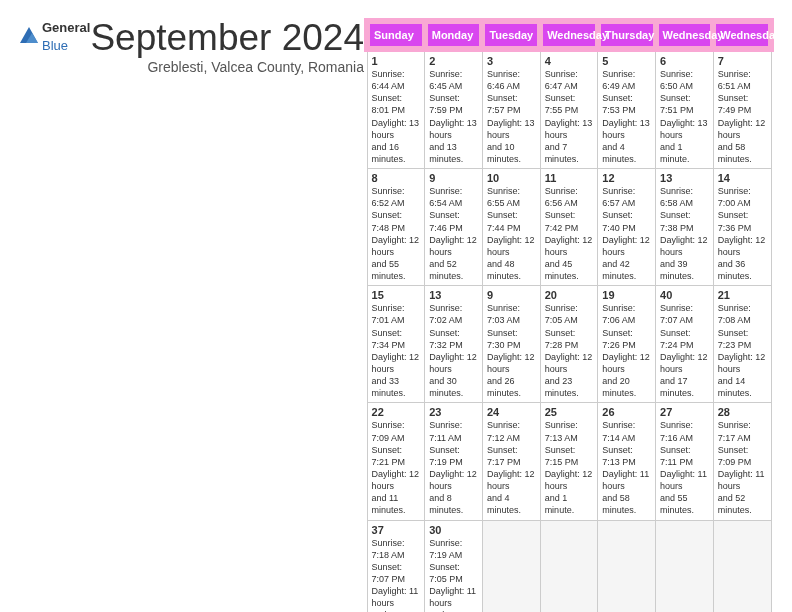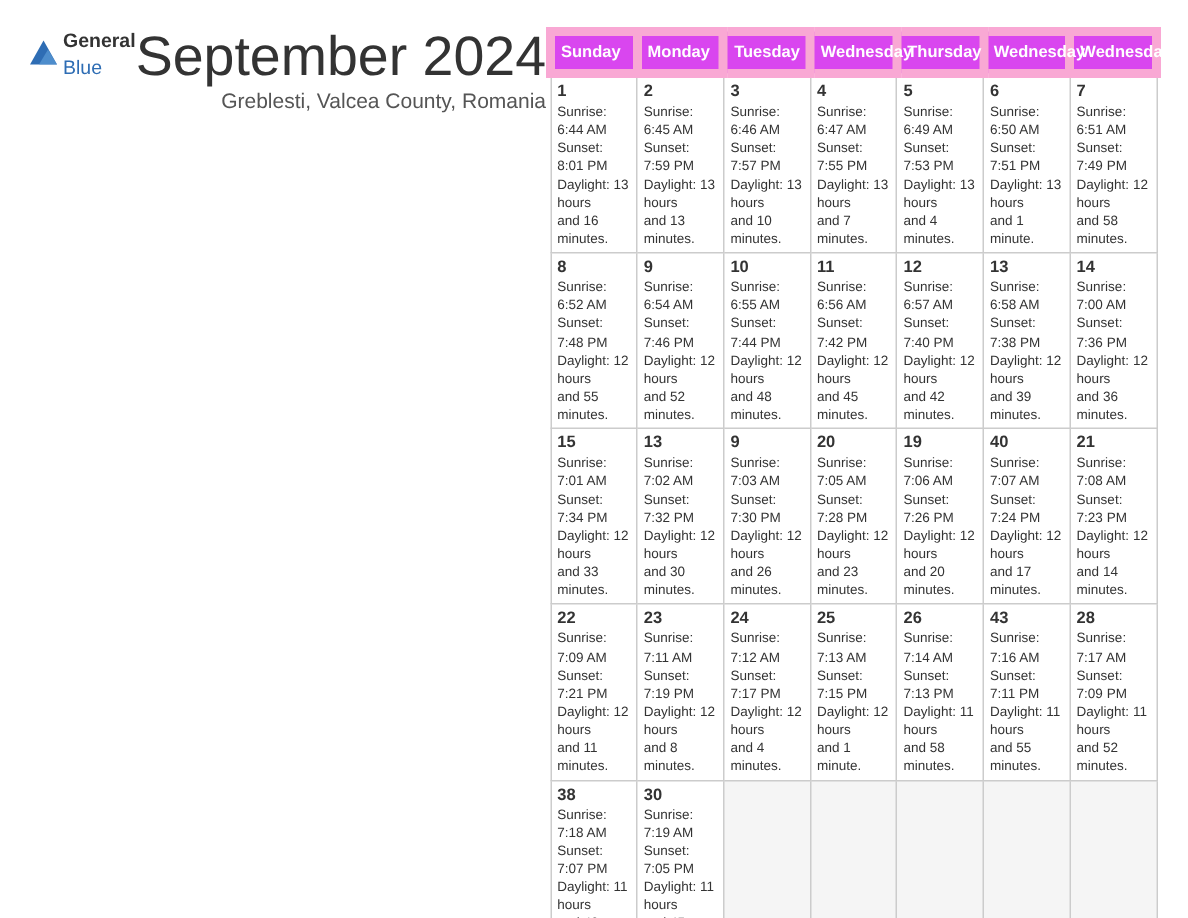--- a/index.html
+++ b/index.html
@@ -230,31 +230,31 @@
           </td>
           <td>
             <span class="day-num">25</span>
             <div class="day-info">Sunrise: 7:13 AM<br>Sunset: 7:15 PM<br>Daylight: 12 hours<br>and 1 minute.</div>
           </td>
           <td>
             <span class="day-num">26</span>
             <div class="day-info">Sunrise: 7:14 AM<br>Sunset: 7:13 PM<br>Daylight: 11 hours<br>and 58 minutes.</div>
           </td>
           <td>
-            <span class="day-num">43</span>
+            <span class="day-num">27</span>
             <div class="day-info">Sunrise: 7:16 AM<br>Sunset: 7:11 PM<br>Daylight: 11 hours<br>and 55 minutes.</div>
           </td>
           <td>
             <span class="day-num">28</span>
             <div class="day-info">Sunrise: 7:17 AM<br>Sunset: 7:09 PM<br>Daylight: 11 hours<br>and 52 minutes.</div>
           </td>
         </tr>
         <tr>
           <td>
-            <span class="day-num">38</span>
+            <span class="day-num">37</span>
             <div class="day-info">Sunrise: 7:18 AM<br>Sunset: 7:07 PM<br>Daylight: 11 hours<br>and 49 minutes.</div>
           </td>
           <td>
             <span class="day-num">30</span>
             <div class="day-info">Sunrise: 7:19 AM<br>Sunset: 7:05 PM<br>Daylight: 11 hours<br>and 45 minutes.</div>
           </td>
           <td class="empty-cell"></td>
           <td class="empty-cell"></td>
           <td class="empty-cell"></td>
           <td class="empty-cell"></td>

